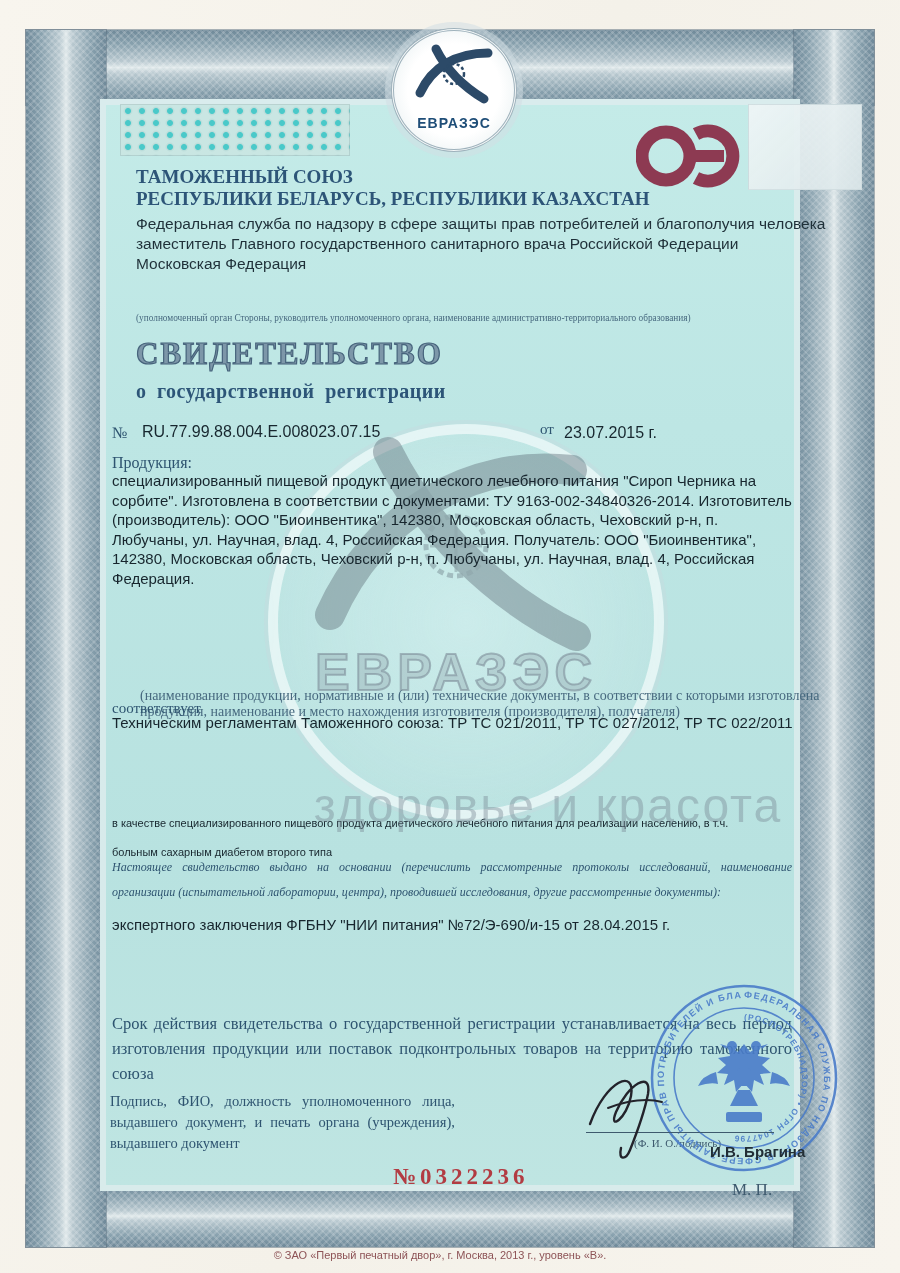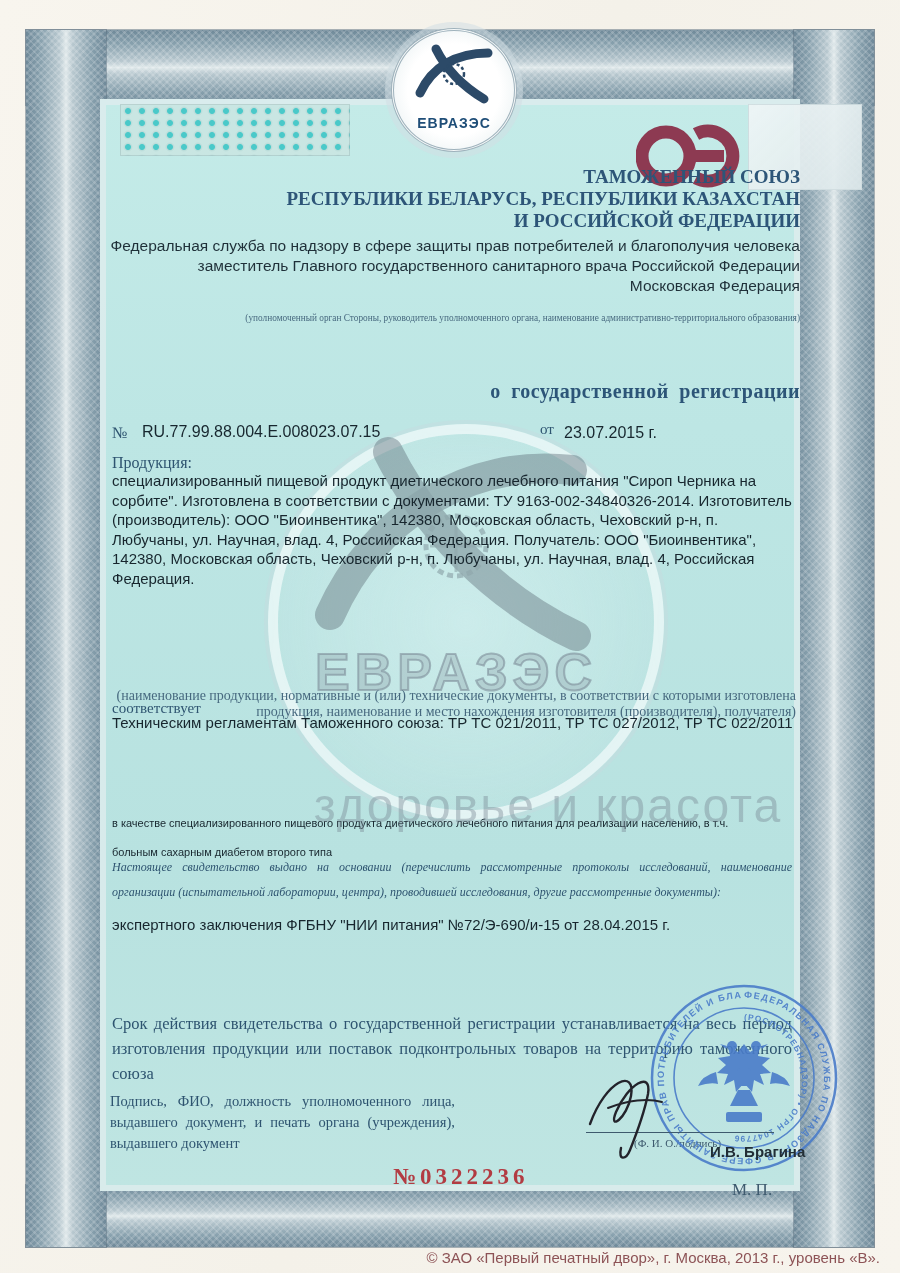--- a/index.html
+++ b/index.html
@@ -57,21 +57,21 @@
   .wm-site{position:absolute;left:250px;top:664px;width:600px;z-index:6;pointer-events:none;
       font-family:"Liberation Sans",sans-serif;font-weight:bold;font-size:98px;letter-spacing:3px;
       color:rgba(100,115,126,.42);}
   .wm-site-sub{position:absolute;left:288px;top:778px;width:520px;z-index:6;pointer-events:none;text-align:center;
       font-family:"Liberation Sans",sans-serif;font-weight:normal;font-size:48px;letter-spacing:2px;
       color:rgba(118,133,144,.40);}
   
   .txt{position:absolute;z-index:3;}
   .serif{font-family:"Liberation Serif",serif;color:#2e5470;}
   .sans{font-family:"Liberation Sans",sans-serif;color:#17262e;}
-  .center{text-align:right;}
+  .center{text-align:left;padding-left:36px;}
   .hdr-block{left:100px;top:166px;width:700px;}
   .hdr1{font-size:19px;font-weight:bold;color:#2d5578;line-height:22px;}
   .hdr-sans{font-size:15.5px;line-height:20px;color:#1f3039;margin-top:4px;}
   .footnote{font-size:9.3px;color:#47697f;}
   .title-main{left:100px;top:336px;width:700px;font-size:31px;font-weight:bold;letter-spacing:2px;
       color:#7d97a9;-webkit-text-stroke:1.2px #47647c;}
   .title-sub{left:100px;top:380px;width:700px;font-size:20px;font-weight:bold;color:#2d5578;
       word-spacing:5px;letter-spacing:.5px;}
   .no-label{left:112px;top:424px;font-size:16px;}
   .no-value{left:142px;top:423px;font-size:16px;}
@@ -87,21 +87,21 @@
   .usage-text{left:112px;top:809px;width:660px;font-size:11px;line-height:29px;}
   .basis-text{left:112px;top:855px;font-size:12px;font-style:italic;}
   .basis-doc{left:112px;top:916px;width:680px;font-size:15px;}
   .validity-text{left:112px;top:1011px;}
   .sig-label{left:110px;top:1091px;width:345px;font-size:14.5px;line-height:21px;text-align:justify;font-family:Liberation Serif, serif;}
   .blank-no{left:393px;top:1148px;font-size:23px;font-weight:bold;letter-spacing:4px;color:#b23b42;margin-top:16px;}
   .sig-line{position:absolute;left:586px;top:1132px;width:188px;border-bottom:1.5px solid #3e5a6e;z-index:5;}
   .sig-caption{left:634px;top:1137px;font-size:11px;color:#3e5a6e;}
   .signer-name{left:710px;top:1143px;font-size:15px;font-weight:bold;color:#222e36;z-index:5;}
   .mp-label{left:732px;top:1180px;font-size:17px;color:#3e5a6e;}
-  .footer-note{left:0;top:1249px;width:880px;text-align:right;font-size:15px;color:#8d5356;z-index:3;
+  .footer-note{left:0;top:1249px;width:880px;text-align:center;font-size:11px;color:#8d5356;z-index:3;
       font-family:"Liberation Sans",sans-serif;}
   .stamp{position:absolute;left:646px;top:980px;z-index:4;opacity:.9;}
   .signature{position:absolute;left:578px;top:1062px;z-index:5;}
 </style>
 </head>
 <body>
 
 <div class="page">
 
   <div class="band band-h band-top"></div>
@@ -133,27 +133,27 @@
   <svg class="se-mark" width="104" height="76" viewBox="0 0 104 76">
     <circle cx="30" cy="40" r="24" fill="none" stroke="#8d3a52" stroke-width="13"></circle>
     <path d="M60,18 A 25 25 0 1 1 60,62" fill="none" stroke="#8d3a52" stroke-width="13"></path>
     <path d="M56,40 H88" stroke="#8d3a52" stroke-width="12"></path>
   </svg>
   <div class="holo-square"></div>
 
   <div class="txt hdr-block center">
     <div class="serif hdr1">ТАМОЖЕННЫЙ СОЮЗ</div>
     <div class="serif hdr1">РЕСПУБЛИКИ БЕЛАРУСЬ, РЕСПУБЛИКИ КАЗАХСТАН</div>
-    <div class="serif hdr1">И РОССИЙСКОЙ ФЕДЕРАЦИИ</div>
     <div class="sans hdr-sans">Федеральная служба по надзору в сфере защиты прав потребителей и благополучия человека</div>
     <div class="sans" style="font-size:15.5px;line-height:20px;color:#1f3039;">заместитель Главного государственного санитарного врача Российской Федерации</div>
     <div class="sans" style="font-size:15.5px;line-height:20px;color:#1f3039;">Московская Федерация</div>
   </div>
   <div class="txt serif footnote center" style="left:100px;top:313px;width:700px;">(уполномоченный орган Стороны, руководитель уполномоченного органа, наименование административно-территориального образования)</div>
 
+  <div class="txt serif title-main center">СВИДЕТЕЛЬСТВО</div>
   <div class="txt serif title-sub center">о государственной регистрации</div>
 
   <div class="txt serif no-label">№</div>
   <div class="txt sans no-value">RU.77.99.88.004.Е.008023.07.15</div>
   <div class="txt serif from-label">от</div>
   <div class="txt sans date-value">23.07.2015 г.</div>
 
   <div class="txt serif prod-label">Продукция:</div>
   <div class="txt sans prod-text">специализированный пищевой продукт диетического лечебного питания "Сироп Черника на сорбите". Изготовлена в соответствии с документами: ТУ 9163-002-34840326-2014. Изготовитель (производитель): ООО "Биоинвентика", 142380, Московская область, Чеховский р-н, п. Любучаны, ул. Научная, влад. 4, Российская Федерация.  Получатель: ООО "Биоинвентика", 142380, Московская область, Чеховский р-н, п. Любучаны, ул. Научная, влад. 4, Российская Федерация.</div>
   <div class="txt serif footnote2 center">(наименование продукции, нормативные и (или) технические документы, в соответствии с которыми изготовлена продукция, наименование и место нахождения изготовителя (производителя), получателя)</div>

